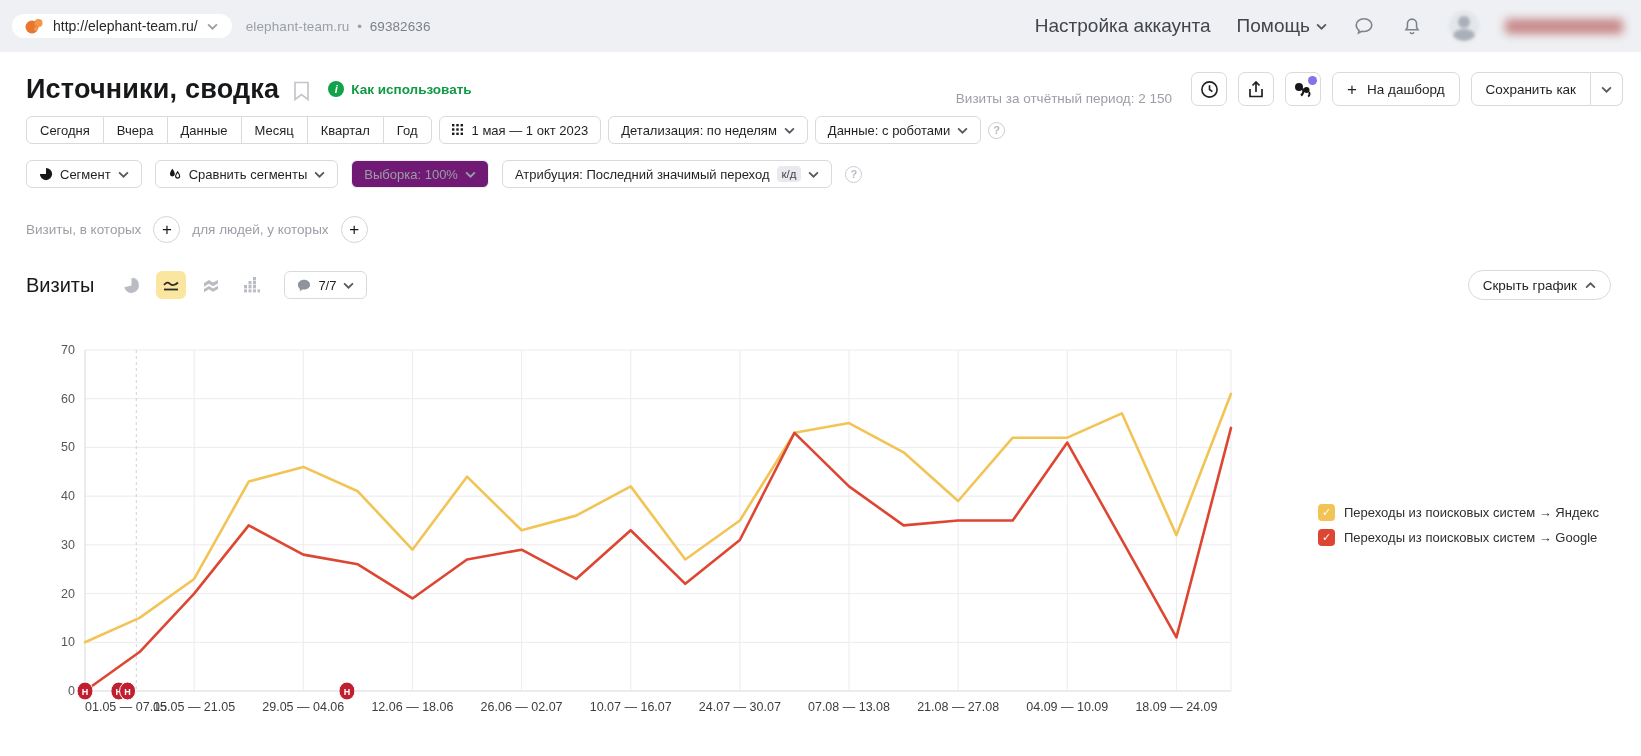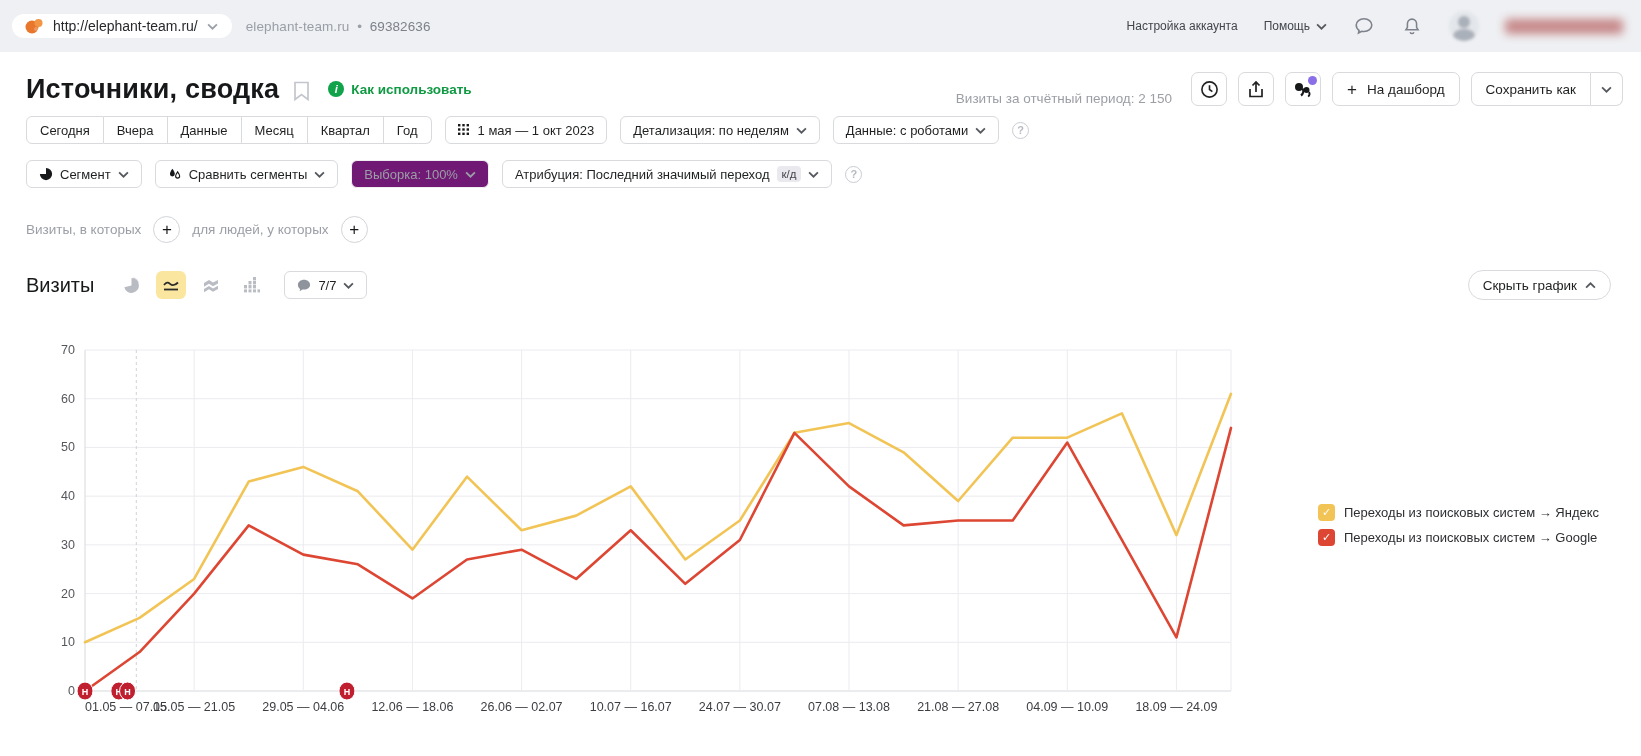--- a/index.html
+++ b/index.html
@@ -16,21 +16,21 @@
   }
   .tb-left{ display:flex; align-items:center; gap:14px; }
   .site-pill{
     display:flex; align-items:center; gap:9px; background:#fff; border-radius:20px;
     height:24px; padding:0 14px 0 12px; cursor:pointer;
   }
   .site-pill .url{ font-size:14px; color:#26282b; }
   .site-info{ font-size:13.5px; color:#9a9ea6; letter-spacing:.1px; }
   .site-info b{ color:#7d818a; font-weight:normal; }
   .tb-right{ display:flex; align-items:center; gap:26px; }
-  .tb-link{ font-size:12px; color:#42454c; cursor:pointer; display:flex; align-items:center; gap:6px;}
+  .tb-link{ font-size:19px; color:#42454c; cursor:pointer; display:flex; align-items:center; gap:6px;}
   .tb-icon{ width:22px; height:22px; color:#7e828c; cursor:pointer; }
   .avatar{
     width:30px; height:30px; border-radius:50%; background:#e3e6ea; position:relative; overflow:hidden;
     filter:blur(1.5px);
   }
   .avatar:before{ content:""; position:absolute; left:9px; top:5px; width:12px; height:12px; border-radius:50%; background:#aab0b9;}
   .avatar:after{ content:""; position:absolute; left:4px; top:18px; width:22px; height:14px; border-radius:50%; background:#aab0b9;}
   .redacted{ width:118px; height:15px; border-radius:3px; background:#b25050; opacity:.65; filter:blur(5px); }
   .chev{ width:11px; height:7px; flex:0 0 auto; color:#9aa0a8;}
   .chev.dark{ color:#55585e; }
@@ -53,21 +53,21 @@
   .dot-badge{ position:absolute; right:3px; top:3px; width:9px; height:9px; border-radius:50%; background:#8a6fe8; }
   .btn{
     height:34px; border:1px solid #d8dadd; border-radius:7px; background:#fff; font-size:13.5px;
     display:flex; align-items:center; gap:8px; padding:0 14px; cursor:pointer; color:#1f2021; white-space:nowrap;
   }
   .split{ display:flex; }
   .split .btn.main{ border-radius:7px 0 0 7px; }
   .split .btn.arrow{ border-radius:0 7px 7px 0; border-left:none; padding:0 10px; }
   .plus-glyph{ font-size:17px; font-weight:400; margin-right:2px; line-height:1;}
   
-  .filters-1{ left:26px; top:64px; gap:13px; }
+  .filters-1{ left:26px; top:64px; gap:7px; }
   .seg-group{ display:flex; }
   .seg-group .seg{
     height:28px; border:1px solid #d8dadd; border-left:none; background:#fff; font-size:13px;
     display:flex; align-items:center; padding:0 13px; cursor:pointer;
   }
   .seg-group .seg:first-child{ border-left:1px solid #d8dadd; border-radius:6px 0 0 6px; }
   .seg-group .seg:last-child{ border-radius:0 6px 6px 0; }
   .fbtn{
     height:28px; border:1px solid #d8dadd; border-radius:6px; background:#fff; font-size:13px;
     display:flex; align-items:center; gap:7px; padding:0 12px; cursor:pointer; white-space:nowrap;

